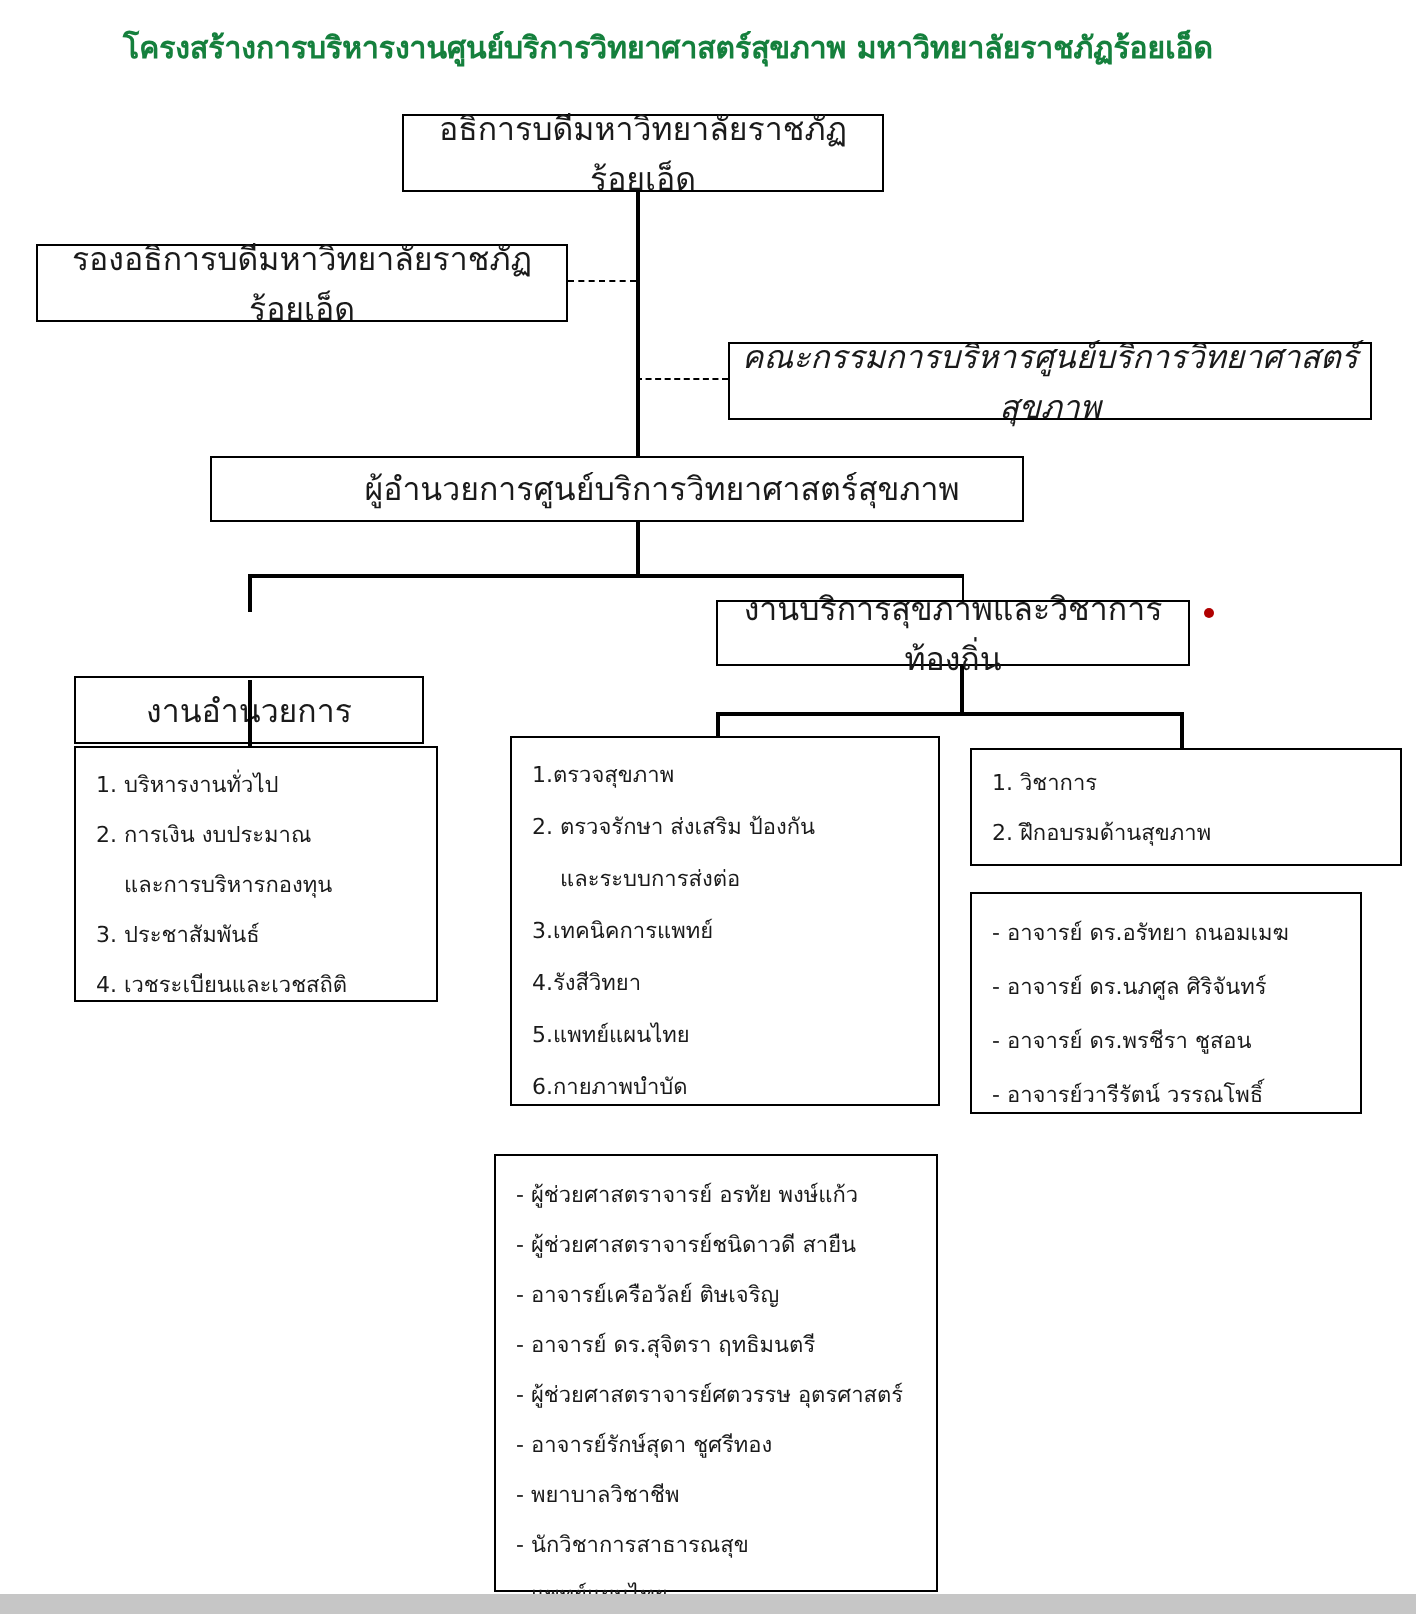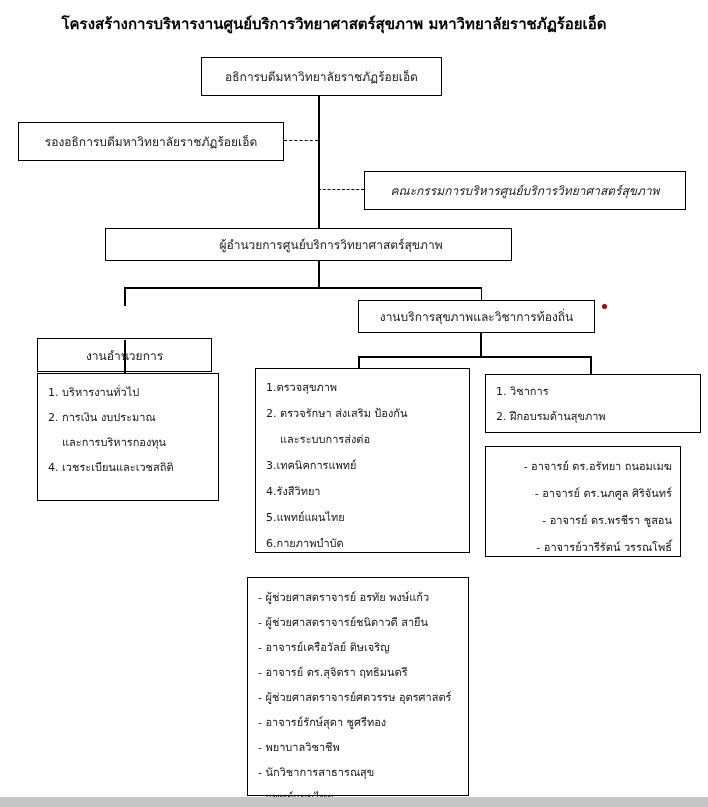--- a/index.html
+++ b/index.html
@@ -11,34 +11,34 @@
     font-family: "DejaVu Sans", "Liberation Sans", sans-serif;
     color: #1a1a1a;
     overflow: hidden;
   }
   .title {
     position: absolute;
     left: 0; top: 12px; width: 668px;
     text-align: center;
     font-size: 15px;
     font-weight: bold;
-    color: #000000;
+    color: #15803d;
   }
   .box {
     position: absolute;
     border: 1.5px solid #000;
     background: #fff;
     box-sizing: border-box;
   }
   .hdr {
     display: flex;
     align-items: center;
     justify-content: center;
     text-align: center;
-    font-size: 12px;
+    font-size: 16px;
   }
   .list {
     font-size: 11px;
     padding: 6px 8px 4px 10px;
   }
   .list .li { line-height: 24px; white-space: nowrap; }
   .list .li.indent { padding-left: 14px; }
   .lh25 .li { line-height: 25px; }
   .lh26 .li { line-height: 26px; }
   .lh27 .li { line-height: 27px; }
@@ -94,39 +94,40 @@
 
   <div class="vline" style="left:480px; top:333px; height:23px;"></div>
   <div class="hline" style="left:358px; top:356px; width:233px;"></div>
   <div class="vline" style="left:358px; top:356px; height:18px;"></div>
   <div class="vline" style="left:590px; top:356px; height:18px;"></div>
 
   <div class="box list lh25" style="left:37px; top:373px; width:182px; height:128px;">
       <div class="li">1. บริหารงานทั่วไป</div>
       <div class="li">2. การเงิน งบประมาณ</div>
       <div class="li indent">และการบริหารกองทุน</div>
+      <div class="li">3. ประชาสัมพันธ์</div>
       <div class="li">4. เวชระเบียนและเวชสถิติ</div>
     </div>
 
   <div class="box list lh26" style="left:255px; top:368px; width:215px; height:185px;">
       <div class="li">1.ตรวจสุขภาพ</div>
       <div class="li">2. ตรวจรักษา ส่งเสริม ป้องกัน</div>
       <div class="li indent">และระบบการส่งต่อ</div>
       <div class="li">3.เทคนิคการแพทย์</div>
       <div class="li">4.รังสีวิทยา</div>
       <div class="li">5.แพทย์แผนไทย</div>
       <div class="li">6.กายภาพบำบัด</div>
     </div>
 
   <div class="box list lh25" style="left:485px; top:374px; width:216px; height:59px; padding-top:4px;">
       <div class="li">1. วิชาการ</div>
       <div class="li">2. ฝึกอบรมด้านสุขภาพ</div>
     </div>
 
-  <div class="box list lh27" style="left:485px; top:446px; width:196px; height:111px;text-align:right;">
+  <div class="box list lh27" style="left:485px; top:446px; width:196px; height:111px;">
       <div class="li">- อาจารย์ ดร.อรัทยา ถนอมเมฆ</div>
       <div class="li">- อาจารย์ ดร.นภศูล ศิริจันทร์</div>
       <div class="li">- อาจารย์ ดร.พรชีรา ชูสอน</div>
       <div class="li">- อาจารย์วารีรัตน์ วรรณโพธิ์</div>
     </div>
 
 
   <div class="box list lh25" style="left:247px; top:577px; width:222px; height:219px; padding-top:7px;">
       <div class="li">- ผู้ช่วยศาสตราจารย์ อรทัย พงษ์แก้ว</div>
       <div class="li">- ผู้ช่วยศาสตราจารย์ชนิดาวดี สายืน</div>

